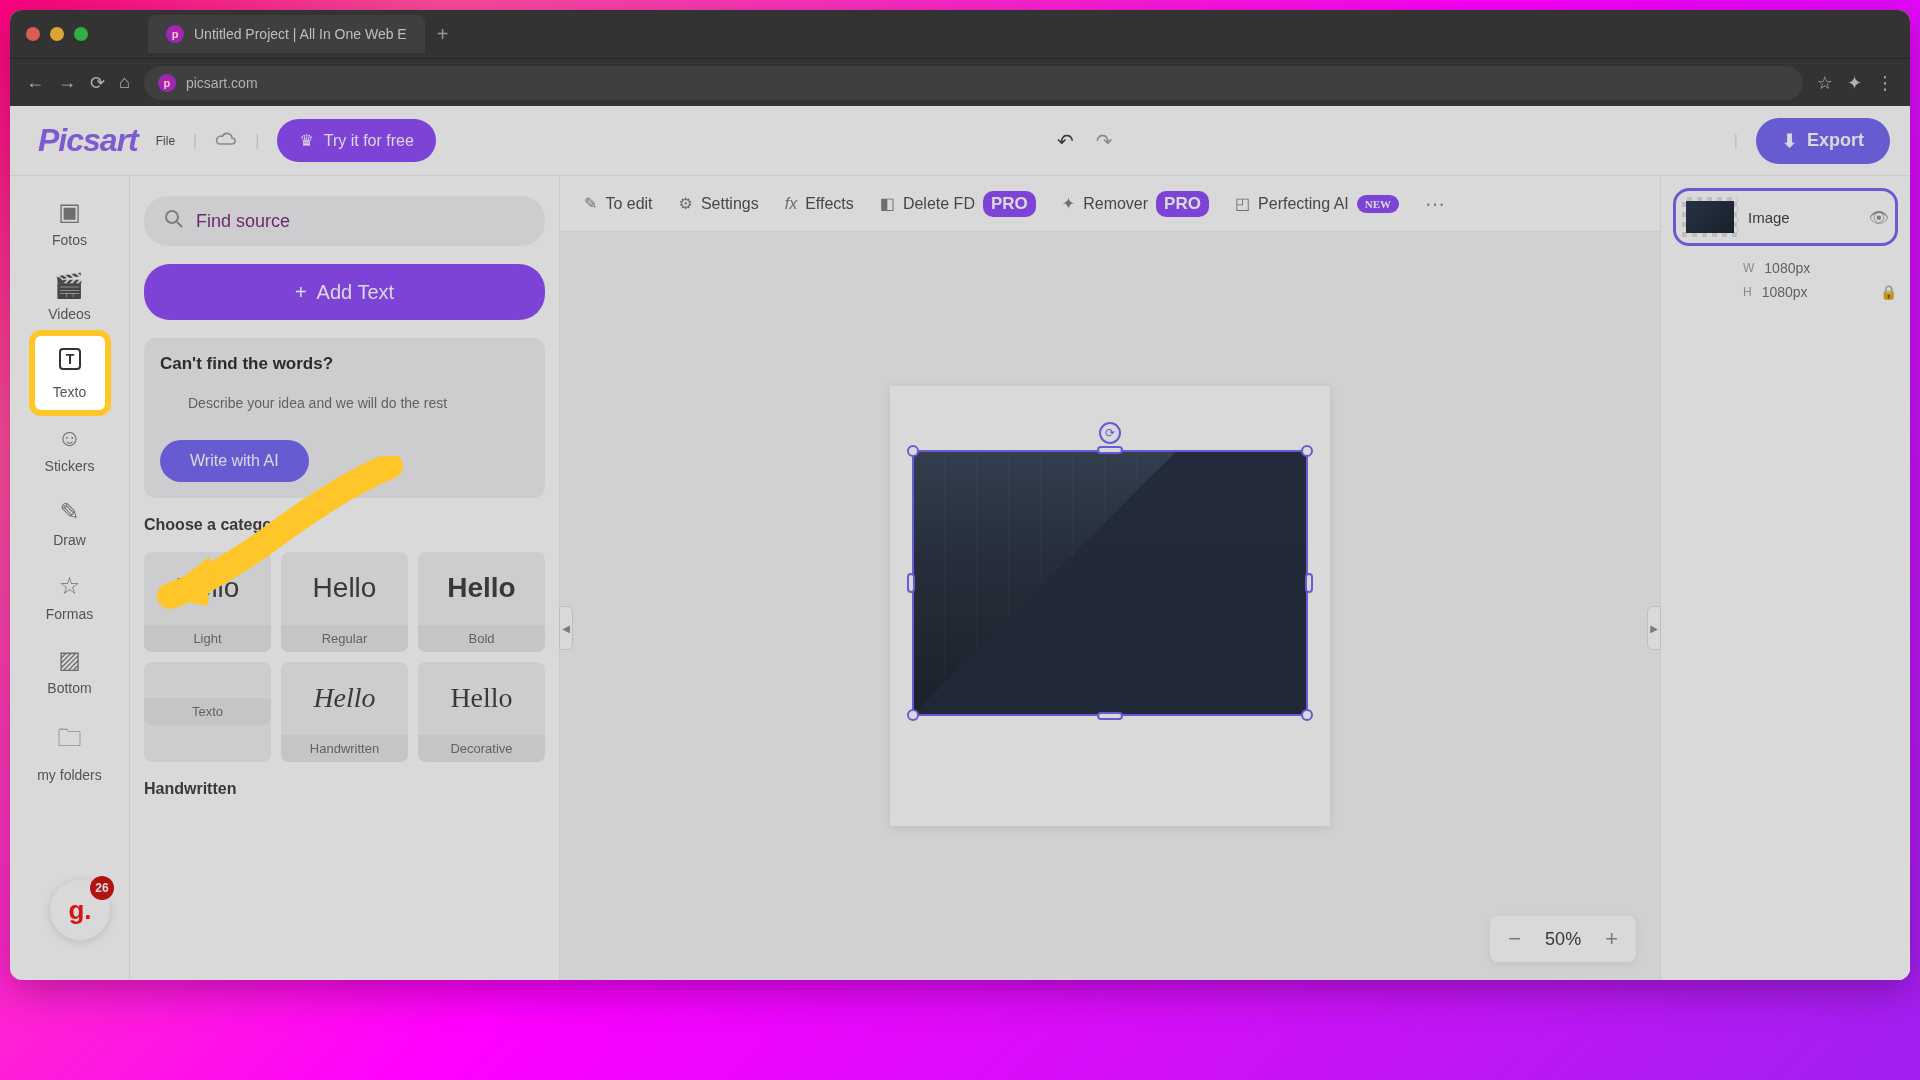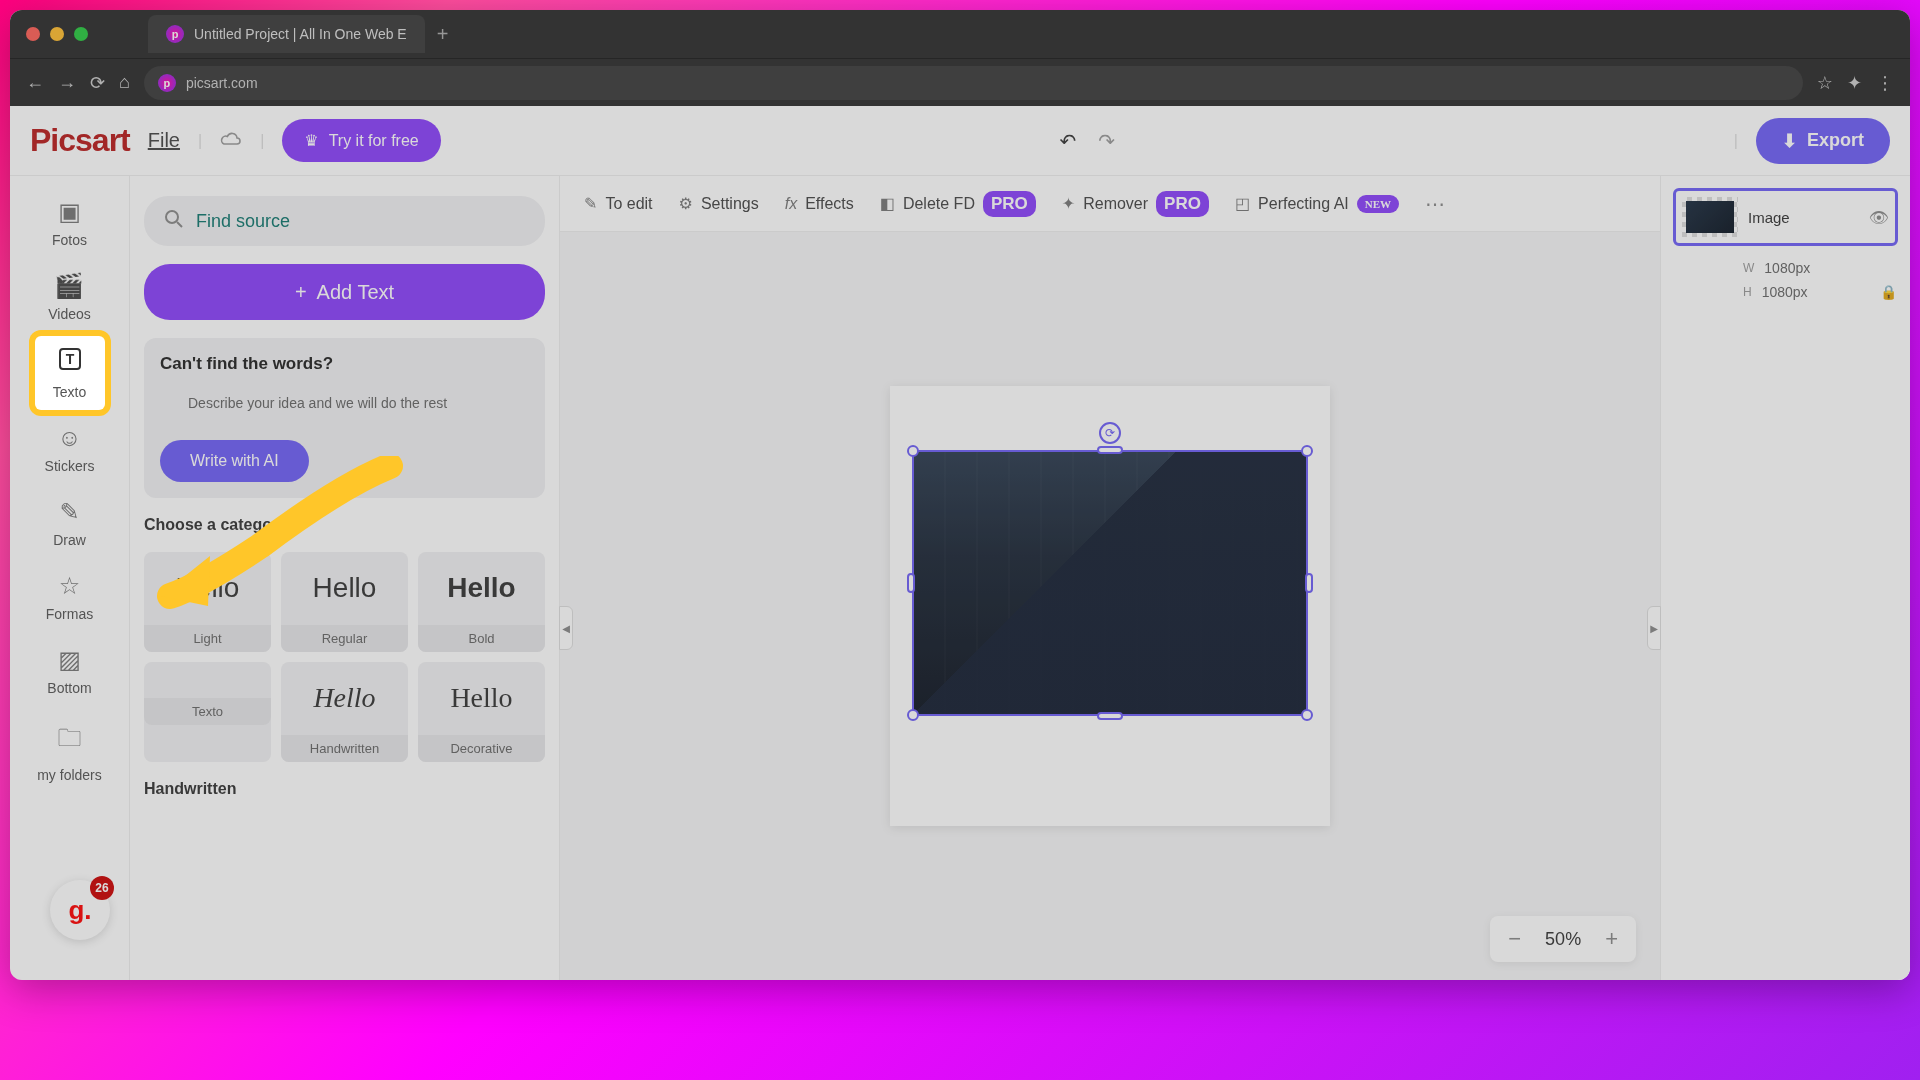--- a/index.html
+++ b/index.html
@@ -12,39 +12,39 @@
 .tl-yellow { background: #ffbd2e; }
 .tl-green { background: #27c93f; }
 .tab { margin-left: 60px; background: #3a3a3a; color: #ddd; padding: 10px 18px; border-radius: 8px 8px 0 0; display: flex; align-items: center; gap: 10px; font-size: 14px; }
 .tab-favicon { width: 18px; height: 18px; border-radius: 50%; background: radial-gradient(circle, #ff00a6 0%, #7b2ff7 100%); display: flex; align-items: center; justify-content: center; color: #fff; font-size: 11px; font-weight: bold; }
 .new-tab { margin-left: 12px; color: #aaa; font-size: 20px; cursor: pointer; }
 .urlbar-row { height: 48px; background: #2b2b2b; display: flex; align-items: center; padding: 0 16px; gap: 14px; border-top: 1px solid #1a1a1a; }
 .nav-btn { color: #ccc; font-size: 18px; cursor: pointer; }
 .urlbar { flex: 1; background: #3a3a3a; border-radius: 20px; height: 34px; display: flex; align-items: center; padding: 0 14px; color: #ccc; gap: 10px; font-size: 14px; }
 .ext-icon { color: #ccc; font-size: 18px; }
 .app-header { height: 70px; display: flex; align-items: center; padding: 0 20px; border-bottom: 1px solid #eee; gap: 18px; }
-.logo { color: #b91c1c; font-size: 32px; font-weight: 800; letter-spacing: -1px; }
-.header-item { color: #444; font-size: 20px; cursor: pointer; text-decoration: underline; }
+.logo { color: #8b5cf6; font-size: 32px; font-weight: 800; font-style: italic; letter-spacing: -1px; margin-left: 8px; }
+.header-item { color: #444; font-size: 12px; cursor: pointer; }
 .header-sep { color: #ddd; }
 .cloud-icon { color: #999; }
 .try-free-btn { background: #8a3ffc; color: #fff; padding: 12px 22px; border-radius: 24px; display: flex; align-items: center; gap: 10px; font-size: 16px; cursor: pointer; }
 .header-spacer { flex: 1; }
 .undo-redo { display: flex; gap: 22px; color: #999; font-size: 20px; }
 .undo-redo .active { color: #333; }
 .export-btn { background: #6e5ef7; color: #fff; padding: 12px 26px; border-radius: 24px; display: flex; align-items: center; gap: 10px; font-size: 18px; font-weight: 600; cursor: pointer; margin-left: auto; }
 .app-body { flex: 1; display: flex; overflow: hidden; position: relative; }
 .left-rail { width: 120px; border-right: 1px solid #eee; display: flex; flex-direction: column; align-items: center; padding-top: 12px; gap: 4px; position: relative; }
 .rail-item { width: 70px; display: flex; flex-direction: column; align-items: center; gap: 6px; padding: 10px 0; color: #555; font-size: 14px; cursor: pointer; border-radius: 8px; }
 .rail-item.highlighted { background: #fff; box-shadow: 0 0 0 6px #ffc629; border-radius: 6px; }
 .rail-icon { font-size: 24px; color: #777; }
 .rail-item.highlighted .rail-icon { color: #333; }
 .badge-g { position: absolute; bottom: 40px; left: 40px; width: 60px; height: 60px; background: #fff; border-radius: 50%; box-shadow: 0 2px 10px rgba(0,0,0,0.15); display: flex; align-items: center; justify-content: center; color: #ff0000; font-size: 26px; font-weight: bold; }
 .badge-g::after { content: attr(data-count); position: absolute; top: -4px; right: -4px; background: #c00; color: #fff; font-size: 12px; width: 24px; height: 24px; border-radius: 50%; display: flex; align-items: center; justify-content: center; }
 .side-panel { width: 430px; border-right: 1px solid #eee; padding: 20px 14px; display: flex; flex-direction: column; gap: 18px; overflow-y: auto; }
-.search-box { background: #f0f0f2; border-radius: 24px; height: 50px; display: flex; align-items: center; padding: 0 20px; gap: 12px; color: #0f766e; font-size: 18px; }
+.search-box { background: #f0f0f2; border-radius: 24px; height: 50px; display: flex; align-items: center; padding: 0 20px; gap: 12px; color: #701a75; font-size: 18px; }
 .add-text-btn { background: #8a3ffc; color: #fff; border-radius: 26px; height: 56px; display: flex; align-items: center; justify-content: center; gap: 10px; font-size: 20px; cursor: pointer; }
 .ai-card { background: #f0f0f2; border-radius: 12px; padding: 16px; display: flex; gap: 16px; }
 .ai-thumb { width: 130px; height: 110px; border-radius: 8px; background: linear-gradient(135deg, #ff6b9d, #8bc34a); display: flex; align-items: center; justify-content: center; font-size: 14px; font-weight: bold; color: #ffeb3b; text-align: center; font-style: italic; position: relative; overflow: hidden; }
 .ai-thumb::before { content: ''; position: absolute; bottom: 0; left: 10px; width: 40px; height: 40px; background: radial-gradient(circle, #2e7d32 30%, #ff5252 30%); border-radius: 50% 50% 0 0; }
 .ai-text { flex: 1; display: flex; flex-direction: column; gap: 20px; }
 .ai-title { font-size: 17px; font-weight: 700; color: #222; }
 .ai-desc { font-size: 14px; color: #666; line-height: 1.4; margin-left: 28px; }
 .ai-btn { background: #6e5ef7; color: #fff; padding: 12px 30px; border-radius: 22px; font-size: 16px; display: inline-flex; width: fit-content; cursor: pointer; margin-top: 6px; }
 .section-title { font-size: 16px; font-weight: 600; color: #333; }
 .style-grid { display: grid; grid-template-columns: repeat(3, 1fr); gap: 10px; }
@@ -76,21 +76,21 @@
 .h-ml { top: 50%; left: -7px; transform: translateY(-50%); width: 8px; height: 20px; border-radius: 4px; }
 .h-mr { top: 50%; right: -7px; transform: translateY(-50%); width: 8px; height: 20px; border-radius: 4px; }
 .h-mt { top: -6px; left: 50%; transform: translateX(-50%); width: 26px; height: 8px; border-radius: 4px; }
 .h-mb { bottom: -6px; left: 50%; transform: translateX(-50%); width: 26px; height: 8px; border-radius: 4px; }
 .rotate-handle { position: absolute; top: -30px; left: 50%; transform: translateX(-50%); width: 22px; height: 22px; background: #fff; border: 2px solid #6e5ef7; border-radius: 50%; display: flex; align-items: center; justify-content: center; font-size: 12px; color: #6e5ef7; }
 .zoom-controls { position: absolute; bottom: 18px; right: 24px; background: #fff; border-radius: 8px; padding: 10px 18px; display: flex; align-items: center; gap: 24px; font-size: 18px; color: #333; box-shadow: 0 2px 8px rgba(0,0,0,0.08); }
 .zoom-btn { color: #888; font-size: 22px; cursor: pointer; }
 .collapse-handle { position: absolute; left: -1px; top: 50%; width: 14px; height: 44px; background: #fff; border: 1px solid #ddd; border-radius: 0 6px 6px 0; display: flex; align-items: center; justify-content: center; color: #888; font-size: 10px; cursor: pointer; }
 .collapse-handle.right { left: auto; right: -1px; border-radius: 6px 0 0 6px; }
 .right-panel { width: 250px; border-left: 1px solid #eee; padding: 12px; background: #fff; }
-.layer-card { border: 3px solid #6e5ef7; border-radius: 6px; padding: 6px; display: flex; align-items: center; gap: 10px; }
+.layer-card { border: 3px solid #6e5ef7; border-radius: 16px; padding: 6px; display: flex; align-items: center; gap: 10px; }
 .layer-thumb { width: 56px; height: 40px; background: repeating-conic-gradient(#ddd 0 25%, #fff 0 50%) 0 0/10px 10px; position: relative; }
 .layer-thumb::after { content: ''; position: absolute; inset: 4px; background: linear-gradient(135deg, #1a2a3e, #0a1420); }
 .layer-name { flex: 1; font-size: 15px; color: #333; }
 .layer-eye { color: #888; font-size: 16px; }
 .dims { margin-top: 14px; font-size: 14px; color: #666; display: flex; flex-direction: column; gap: 8px; padding-left: 70px; }
 .dim-row { display: flex; align-items: center; gap: 10px; }
 .dim-label { color: #999; font-size: 12px; }
 .dim-lock { color: #aaa; margin-left: auto; }
 .arrow-annotation { position: absolute; top: 280px; left: 130px; width: 280px; height: 200px; pointer-events: none; z-index: 100; }
 .overlay-dim { position: absolute; inset: 0; background: rgba(80,80,80,0.22); pointer-events: none; z-index: 50; }

